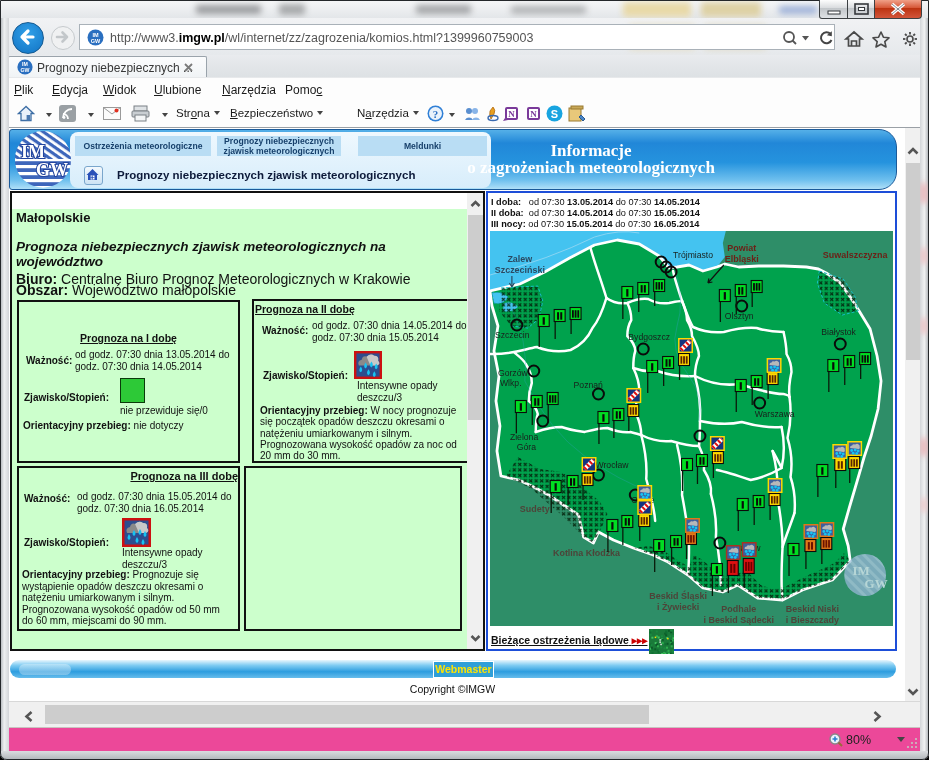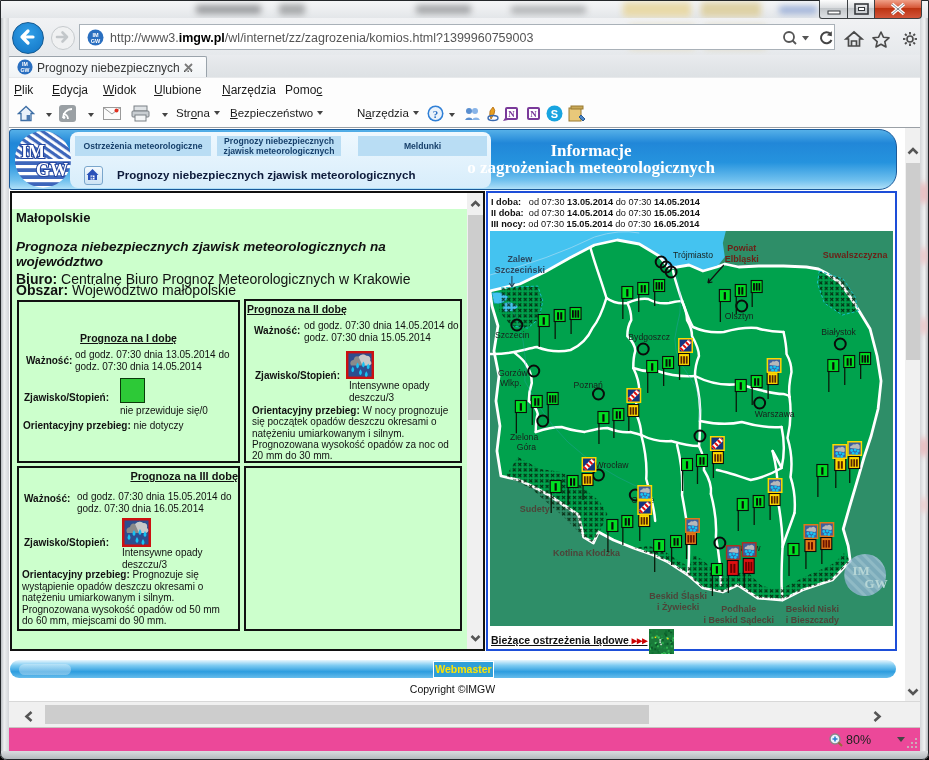--- a/index.html
+++ b/index.html
@@ -275,21 +275,21 @@
       <div class="cell" style="left:5px;top:91px;width:219px;height:159px;">
         <div class="abs undl" style="left:0;top:31px;width:100%;text-align:center;font-size:10.5px;">Prognoza na I dobę</div>
         <div class="abs gpb" style="left:7px;top:53px;">Ważność:</div>
         <div class="abs nw" style="left:56px;top:47px;">od godz. 07:30 dnia 13.05.2014 do<br>godz. 07:30 dnia 14.05.2014</div>
         <div class="abs" style="left:101px;top:76px;width:23px;height:23px;background:#2dc937;border:1px solid #0a3a0a;"></div>
         <div class="abs gpb" style="left:5px;top:90px;">Zjawisko/Stopień:</div>
         <div class="abs nw" style="left:101px;top:103px;">nie przewiduje się/0</div>
         <div class="abs nw" style="left:4px;top:118px;"><b>Orientacyjny przebieg:</b> nie dotyczy</div>
       </div>
 
-      <div class="cell" style="left:232px;top:90px;width:214px;height:160px;">
+      <div class="cell" style="left:240px;top:90px;width:214px;height:160px;">
         <div class="abs undl" style="left:1px;top:3px;font-size:10.5px;">Prognoza na II dobę</div>
         <div class="abs gpb" style="left:8px;top:24px;">Ważność:</div>
         <div class="abs nw" style="left:58px;top:19px;">od godz. 07:30 dnia 14.05.2014 do<br>godz. 07:30 dnia 15.05.2014</div>
         <svg class="abs" style="left:100px;top:50px;" width="28" height="28" viewBox="0 0 29 29">
             <rect x="0" y="0" width="29" height="29" fill="#cc1111"></rect>
             <rect x="2.5" y="2.5" width="24" height="24" fill="#2e4d8e"></rect>
             <path d="M5 15 Q3 10 8 9 Q9 4 14 6 Q17 2 21 5 Q26 5 25 10 Q28 13 24 15 Z" fill="#8a8a8a"></path>
             <path d="M13 6 Q17 2 21 5 Q26 5 25 10 Q28 13 24 15 L17 15Z" fill="#c8c8c8"></path>
             <g fill="#17c3f2">
               <path d="M7 16 q-3 4.5 0 6 q3 -2 0 -6z"></path>

